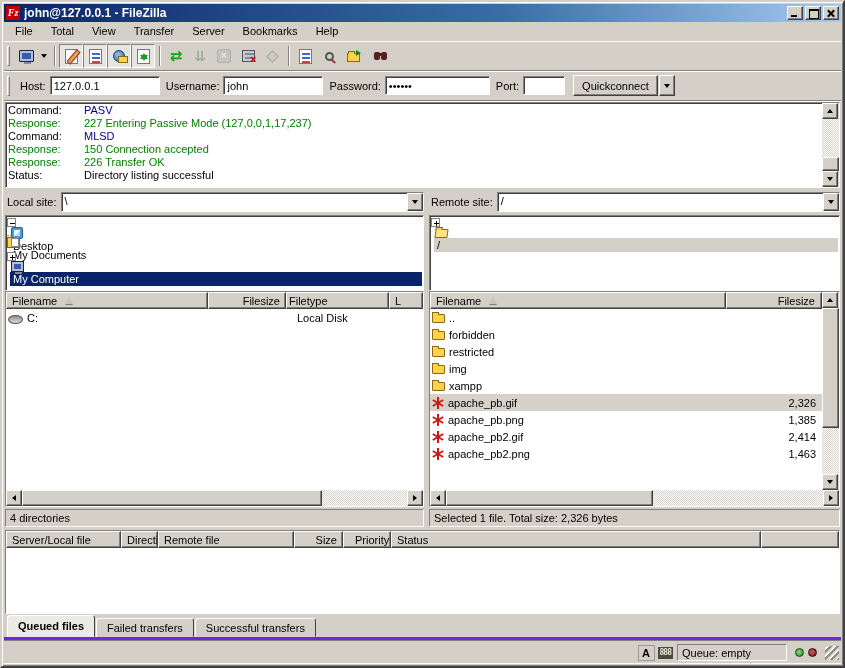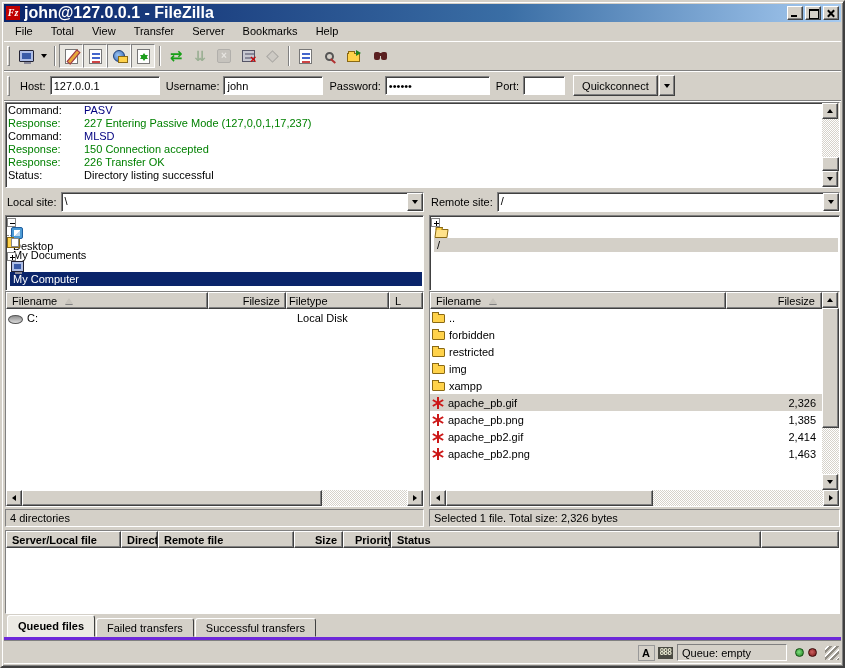--- a/index.html
+++ b/index.html
@@ -6,21 +6,21 @@
   *{box-sizing:border-box;}
   #win{width:845px;height:668px;background:#D4D0C8;border:2px solid;border-color:#D4D0C8 #404040 #404040 #D4D0C8;
        box-shadow:inset 1px 1px 0 #fff, inset -1px -1px 0 #808080;padding:2px;display:flex;flex-direction:column;
        font-family:"Liberation Sans",sans-serif;font-size:11px;color:#000;overflow:hidden;}
   .raised{border:1px solid;border-color:#fff #404040 #404040 #fff;box-shadow:inset -1px -1px 0 #808080;background:#D4D0C8;}
   .sunken-deep{border:1px solid;border-color:#808080 #fff #fff #808080;box-shadow:inset 1px 1px 0 #404040;background:#fff;}
   .sunken-thin{border:1px solid;border-color:#808080 #fff #fff #808080;background:#D4D0C8;}
   
   .titlebar{height:18px;background:linear-gradient(90deg,#0A246A 0%,#3A6EA5 60%,#A6CAF0 100%);display:flex;align-items:center;padding:0 2px;flex:none;}
   .fzlogo{width:14px;height:14px;background:#C00000;color:#fff;font:bold italic 10px/14px "Liberation Serif",serif;text-align:center;flex:none;}
-  .title-text{color:#fff;font-weight:bold;font-size:16px;margin-left:4px;flex:1;white-space:nowrap;overflow:hidden;}
+  .title-text{color:#fff;font-weight:bold;font-size:12px;margin-left:4px;flex:1;white-space:nowrap;overflow:hidden;}
   .tb-btn{width:16px;height:14px;position:relative;flex:none;margin-left:2px;}
   .tb-min::before{content:"";position:absolute;left:3px;bottom:2px;width:6px;height:2px;background:#000;}
   .tb-max::before{content:"";position:absolute;left:3px;top:2px;width:8px;height:7px;border:1px solid #000;border-top:2px solid #000;}
   .tb-close::before,.tb-close::after{content:"";position:absolute;left:6px;top:2px;width:2px;height:9px;background:#000;}
   .tb-close::before{transform:rotate(45deg);}.tb-close::after{transform:rotate(-45deg);}
   
   .menubar{height:20px;display:flex;align-items:center;padding-left:2px;flex:none;border-bottom:1px solid #fff;}
   .menu-item{padding:2px 9px 3px;cursor:default;}
   
   .toolbar{height:29px;display:flex;align-items:center;padding:1px 2px;flex:none;border-bottom:1px solid #808080;box-shadow:0 1px 0 #fff;}
@@ -130,21 +130,21 @@
   .ic-desktop::before{content:"";position:absolute;inset:2px;background:linear-gradient(135deg,#fff 55%,#BCD8F0 55%);}
   .ic-docs{width:13px;height:9px;background:#FFD24A;border:1px solid #8A6914;margin-top:3px;}
   .ic-docs::before{content:"";position:absolute;top:-3px;left:-1px;width:5px;height:2px;background:#FFD24A;border:1px solid #8A6914;border-bottom:none;}
   .ic-docs::after{content:"";position:absolute;left:3px;top:-2px;width:6px;height:7px;background:#fff;border:1px solid #888;}
   .ic-computer{width:13px;height:11px;background:#AEBEE6;border:1px solid #223;}
   .ic-computer::before{content:"";position:absolute;inset:2px;background:#3A5BA8;}
   .ic-computer::after{content:"";position:absolute;left:3px;bottom:-3px;width:7px;height:2px;background:#889;}
   
   .mini-status{height:18px;flex:none;display:flex;align-items:center;padding:0 4px;overflow:hidden;white-space:nowrap;}
   
-  .queue{height:84px;flex:none;margin:1px;display:flex;flex-direction:column;overflow:hidden;font-weight:bold;}
+  .queue{height:84px;flex:none;margin:1px;display:flex;flex-direction:column;overflow:hidden;}
   .q-115{width:115px;flex:none;} .q-37{width:37px;flex:none;} .q-136{width:136px;flex:none;} .q-49{width:49px;flex:none;text-align:right;justify-content:flex-end;} .q-48{width:48px;flex:none;padding-left:11px;} .q-370{width:370px;flex:none;} .q-fill{flex:1;}
   .q-body{flex:1;background:#fff;}
   
   .tabsrow{height:25px;flex:none;display:flex;align-items:flex-end;padding-left:3px;border-bottom:3px solid #6d28d9;}
   .tab{height:19px;padding:0 10px;display:flex;align-items:center;border:1px solid;border-color:#fff #404040 #D4D0C8 #fff;border-radius:3px 3px 0 0;background:#D4D0C8;margin-right:1px;white-space:nowrap;}
   .tab.active{height:22px;background:#ECEAE4;font-weight:bold;z-index:2;border-bottom-color:#ECEAE4;}
   
   .statusbar{height:24px;flex:none;display:flex;align-items:center;border-top:1px solid #808080;box-shadow:0 -1px 0 #fff inset;padding:2px 2px 2px 4px;}
   .sb-right{margin-left:auto;display:flex;align-items:center;}
   .ind-a{width:17px;height:16px;border:1px solid #999;display:flex;align-items:center;justify-content:center;font-weight:bold;background:#D4D0C8;margin-right:3px;}

